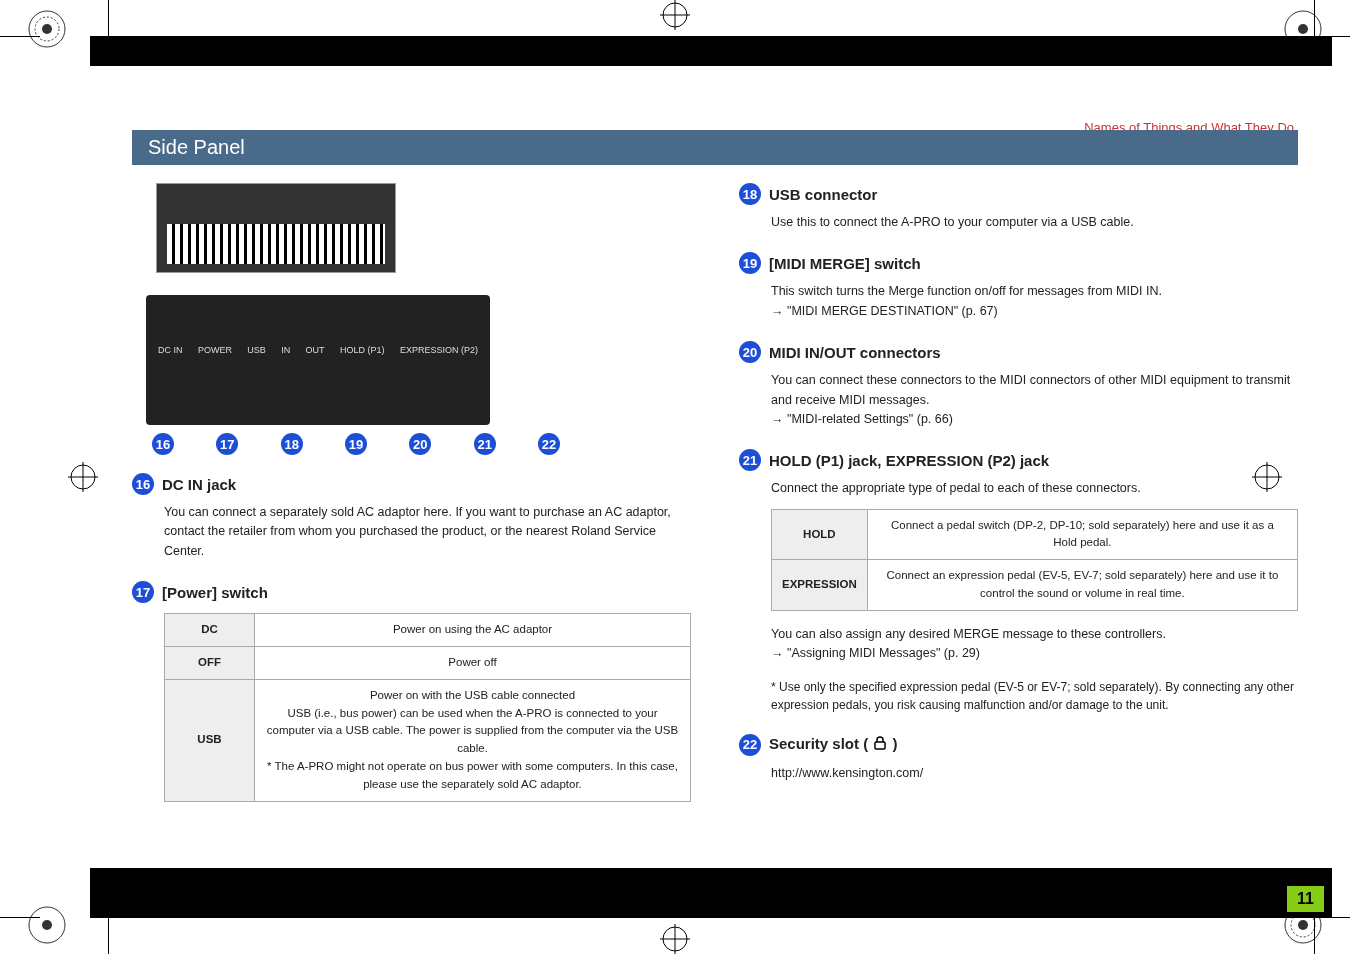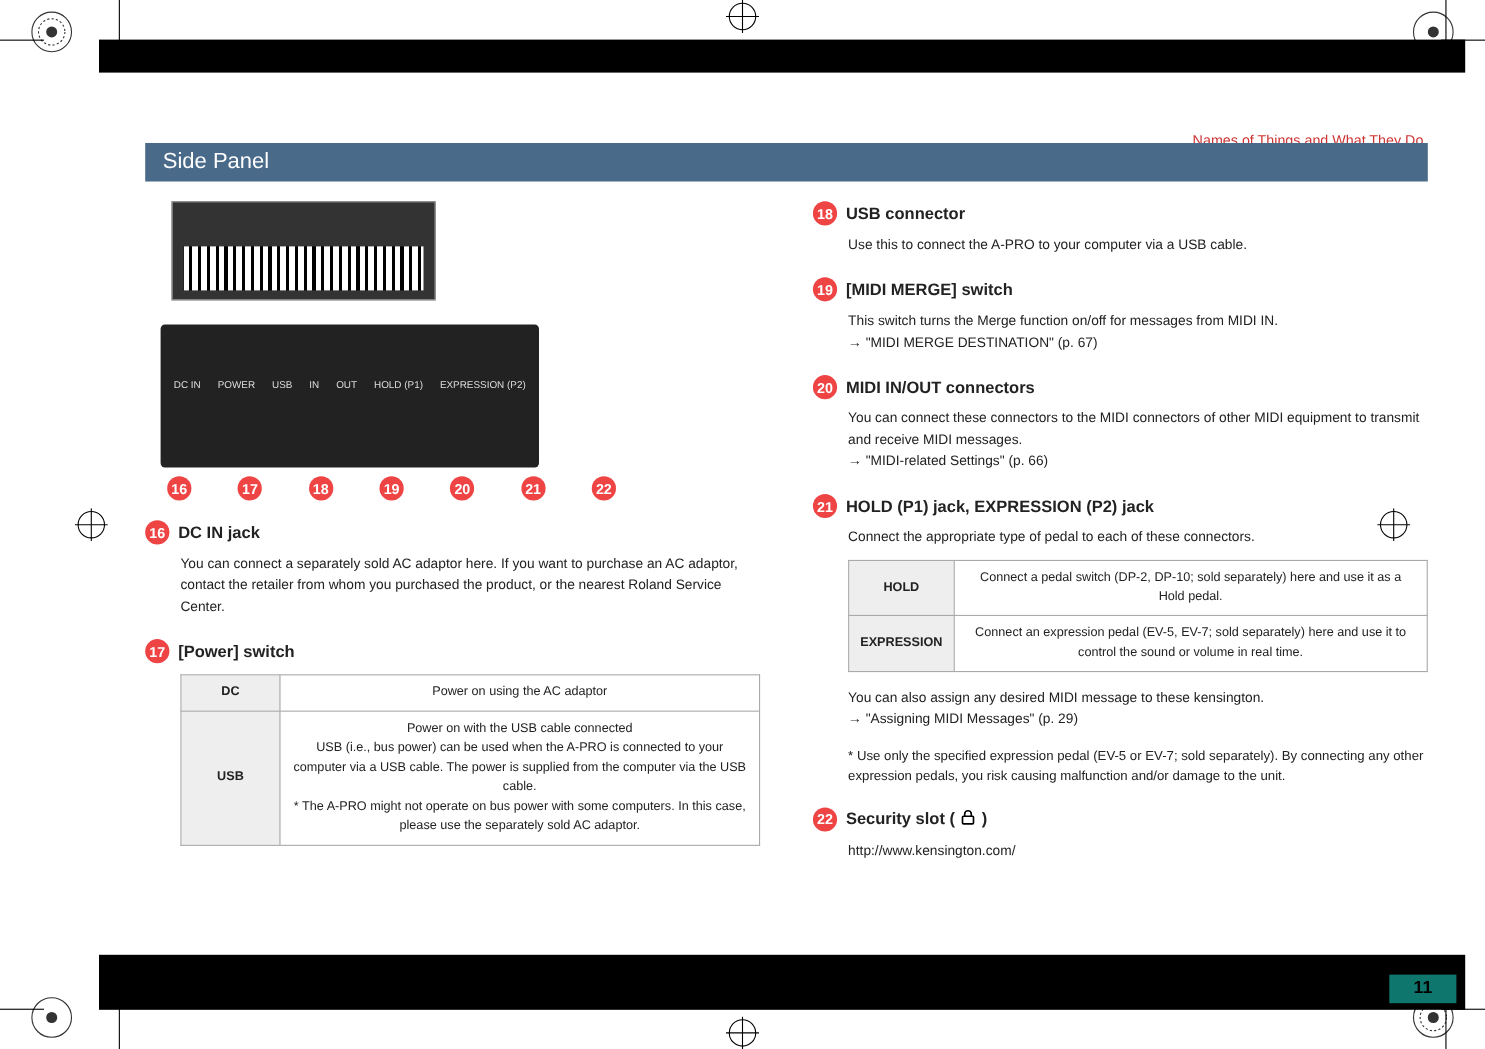--- a/index.html
+++ b/index.html
@@ -19,31 +19,31 @@
 .crop-line-h { position:absolute; height:1px; width:40px; background:#000; }
 .cv-tl1 { top:0; left:108px; } .cv-tl2 { top:0; left:1314px; }
 .cv-bl1 { bottom:0; left:108px; } .cv-bl2 { bottom:0; left:1314px; }
 .ch-tl1 { top:36px; left:0; } .ch-tr1 { top:36px; right:0; }
 .ch-bl1 { bottom:36px; left:0; } .ch-br1 { bottom:36px; right:0; }
 .black-band { position:absolute; left:90px; right:18px; background:#000; }
 .band-top { top:36px; height:30px; }
 .band-bottom { bottom:36px; height:50px; }
 .filename { position:absolute; top:22px; left:140px; color:#fff; font-size:10px; font-family:'Courier New',monospace; letter-spacing:0; }
 .header-text { position:absolute; top:88px; right:56px; color:#c33; font-size:13px;margin-top:32px; }
-.page-num-box { position:absolute; bottom:42px; right:26px; background:#0f766e; color:#000; font-weight:bold; font-size:16px; padding:4px 22px; }
+.page-num-box { position:absolute; bottom:42px; right:26px; background:#84cc16; color:#000; font-weight:bold; font-size:16px; padding:4px 10px; }
 .content { position:absolute; top:130px; left:132px; right:52px; bottom:100px; }
 .section-title-bar { background:#4a6a8a; color:#fff; font-size:20px; font-weight:300; padding:6px 16px; margin-bottom:18px; width:100%; }
 .cols { display:flex; gap:48px; }
 .col { flex:1; min-width:0; }
 .kbd-img { width:240px; height:90px; background:#333; border:1px solid #999; position:relative; margin:0 0 22px 24px; }
 .kbd-img::after { content:""; position:absolute; left:10px; right:10px; bottom:8px; height:40px; background:repeating-linear-gradient(90deg,#fff 0 5px,#000 5px 8px); }
 .panel-img { width:344px; height:130px; background:#222; color:#fff; font-size:10px; position:relative; margin:0 0 8px 14px; border-radius:4px; }
 .panel-labels { position:absolute; top:50px; left:12px; right:12px; display:flex; justify-content:space-between; font-size:9px; color:#ddd; }
 .num-row { display:flex; margin:0 0 18px 14px; width:420px; justify-content:space-between; padding:0 6px; }
-.num-badge { display:inline-flex; width:22px; height:22px; border-radius:50%; background:#ef4444; color:#fff; align-items:center; justify-content:center; font-size:13px; font-weight:bold; }
+.num-badge { display:inline-flex; width:22px; height:22px; border-radius:50%; background:#1d4ed8; color:#fff; align-items:center; justify-content:center; font-size:13px; font-weight:bold; }
 .item { margin-bottom:20px; }
 .item-head { display:flex; align-items:center; gap:8px; margin-bottom:8px; }
 .item-title { font-weight:bold; font-size:15px; }
 .item-body { margin-left:32px; font-size:12.5px; line-height:1.55; color:#222; }
 .arrow-ref { font-size:12.5px; }
 .arrow-ref::before { content:"→  "; }
 table.tbl { border-collapse:collapse; width:100%; margin-top:10px; font-size:11.5px; }
 table.tbl th, table.tbl td { border:1px solid #aaa; padding:7px 10px; text-align:center; vertical-align:top; }
 table.tbl th { background:#eee; font-weight:bold; width:90px; text-align:center; vertical-align:middle; }
 .footnote { font-size:12px; line-height:1.5; margin-top:14px; }
@@ -148,20 +148,24 @@
           <span class="item-title">[Power] switch</span>
         </div>
         <div class="item-body">
           <table class="tbl">
             <tbody>
                 <tr>
                   <th>DC</th>
                   <td>Power on using the AC adaptor</td>
                 </tr>
             <tr>
+                  <th>OFF</th>
+                  <td>Power off</td>
+                </tr>
+            <tr>
                   <th>USB</th>
               <td>
                 <div>Power on with the USB cable connected</div>
                 <div>USB (i.e., bus power) can be used when the A-PRO is connected to your computer via a USB cable. The power is supplied from the computer via the USB cable.</div>
                 <div style="padding-left:0;">*   The A-PRO might not operate on bus power with some computers. In this case, please use the separately sold AC adaptor.</div>
               </td>
             </tr>
           </tbody>
             </table>
         </div>
@@ -212,21 +216,21 @@
                   <th>HOLD</th>
                   <td>Connect a pedal switch (DP-2, DP-10; sold separately) here and use it as a Hold pedal.</td>
                 </tr>
             <tr>
                   <th>EXPRESSION</th>
                   <td>Connect an expression pedal (EV-5, EV-7; sold separately) here and use it to control the sound or volume in real time.</td>
                 </tr>
           </tbody>
             </table>
           <div style="height:14px"></div>
-          <div>You can also assign any desired MIDI message to these kensington.</div>
+          <div>You can also assign any desired MERGE message to these controllers.</div>
           <div class="arrow-ref">"Assigning MIDI Messages" (p. 29)</div>
           <div class="footnote">Use only the specified expression pedal (EV-5 or EV-7; sold separately). By connecting any other expression pedals, you risk causing malfunction and/or damage to the unit.</div>
         </div>
       </div>
 
       <div class="item">
         <div class="item-head">
           <span class="num-badge">22</span>
           <span class="item-title">
             <span>Security slot ( </span><span class="lock"><svg width="16" height="16" viewBox="0 0 16 16">

